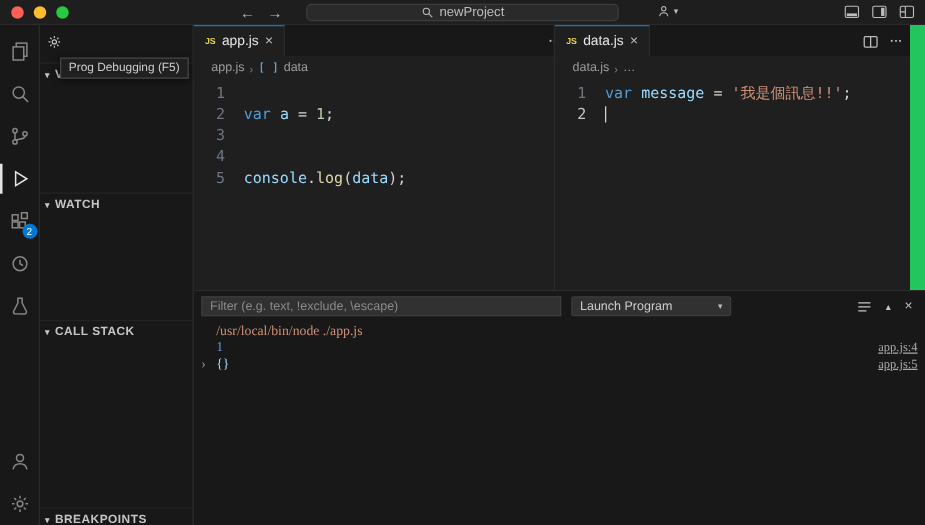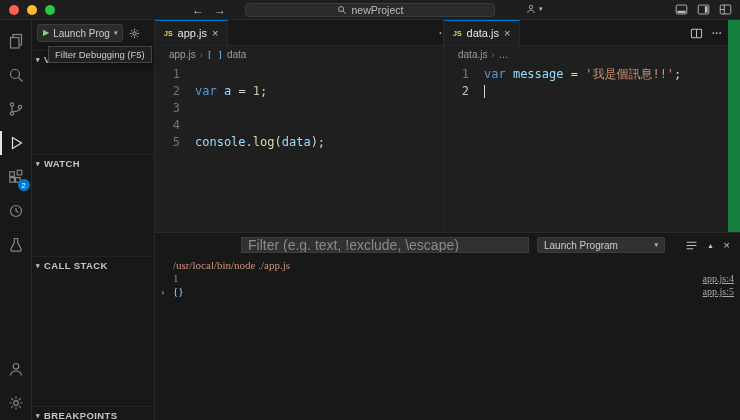--- a/index.html
+++ b/index.html
@@ -1,17 +1,17 @@
 <!DOCTYPE html>
 <html><head>
 <meta charset="utf-8">
 <style>
   *{box-sizing:border-box;margin:0;padding:0}
   html,body{width:740px;height:420px;overflow:hidden;background:#1f1f1f}
-  .app{position:relative;width:740px;height:420px;background:#15803d;
+  .app{position:relative;width:740px;height:420px;background:#22c55e;
        font-family:"Liberation Sans",sans-serif;color:#cccccc;overflow:hidden}
   svg{display:block}
 
   
   .titlebar{position:absolute;top:0;left:0;width:740px;height:20px;background:#1e1e1e;
             border-bottom:1px solid #2a2a2a}
   .traffic{position:absolute;left:9px;top:5px;display:flex;gap:8px}
   .traffic span{width:10px;height:10px;border-radius:50%}
   .t-red{background:#ff5f57}.t-yel{background:#febc2e}.t-grn{background:#28c840}
   .navarrows{position:absolute;left:192px;top:0;height:20px;display:flex;align-items:center;gap:10px;
@@ -82,22 +82,22 @@
   .ct{white-space:pre}
   .kw{color:#569cd6}.var{color:#9cdcfe}.fn{color:#dcdcaa}.str{color:#ce9178}
   .num{color:#b5cea8}.pl{color:#d4d4d4}
   .sq{border-bottom:1px dotted #9d9d9d}
   .cursor{display:inline-block;width:1px;height:13px;background:#d4d4d4;vertical-align:middle}
 
   
   .panel{position:absolute;left:155px;top:232px;width:585px;height:188px;background:#181818;
          border-top:1px solid #2a2a2a}
   .panel-head{height:24px;display:flex;align-items:center;padding:0 6px}
-  .filter-input{margin-left:80px;width:288px;height:16px;background:#313131;border:1px solid #3c3c3c;
-                border-radius:0;color:#cccccc;font-size:14px;padding:0 6px;outline:none;
+  .filter-input{width:288px;height:16px;background:#313131;border:1px solid #3c3c3c;
+                border-radius:0;color:#cccccc;font-size:10px;padding:0 6px;outline:none;
                 font-family:"Liberation Sans",sans-serif}
   .filter-input::placeholder{color:#8a8a8a}
   .cfg-dd{margin-left:8px;width:128px;height:16px;background:#313131;border:1px solid #3c3c3c;
           border-radius:2px;display:flex;align-items:center;padding:0 6px;font-size:10px;color:#cccccc}
   .cfg-dd .chev{margin-left:auto}
   .panel-icons{margin-left:auto;display:flex;align-items:center;gap:11px;color:#c5c5c5;padding-right:4px}
   .i-chevu{font-size:8px}
   .i-chevu::before{content:"▴"}
   .out{padding-top:2px;font-family:Liberation Serif, serif;font-size:11px}
   .out-row{position:relative;height:13px;line-height:13px;padding-left:18px}
@@ -208,34 +208,29 @@
     <div class="ab-item">
       <svg class="ai" width="18" height="18" viewBox="0 0 18 18">
         <circle cx="9" cy="9" r="2.3"></circle>
         <path d="M9 2.5v2.2M9 13.3v2.2M2.5 9h2.2M13.3 9h2.2M4.4 4.4l1.6 1.6M12 12l1.6 1.6M13.6 4.4L12 6M6 12l-1.6 1.6"></path>
       </svg>
     </div>
   </div>
 
   <div class="sidebar">
     <div class="sb-header">
-      <div class="launch-btn">
-        <span class="i-play"></span>
-        <span class="launch-label">Launch Prog</span>
-        <span class="chev"></span>
-      </div>
       <svg width="13" height="13" viewBox="0 0 18 18">
         <g stroke="#c5c5c5" fill="none" stroke-width="1.3">
           <circle cx="9" cy="9" r="2.3"></circle>
           <path d="M9 2.5v2.2M9 13.3v2.2M2.5 9h2.2M13.3 9h2.2M4.4 4.4l1.6 1.6M12 12l1.6 1.6M13.6 4.4L12 6M6 12l-1.6 1.6"></path>
         </g>
       </svg>
     </div>
 
-    <div class="tooltip">Filter Debugging (F5)</div>
+    <div class="tooltip">Prog Debugging (F5)</div>
 
     <div class="sec sec-vars">
       <span class="chevd"></span>
       <span>VARIABLES</span>
     </div>
     <div class="sec sec-stack">
       <span class="chevd"></span>
       <span>CALL STACK</span>
     </div>
     <div class="sec sec-watch">

